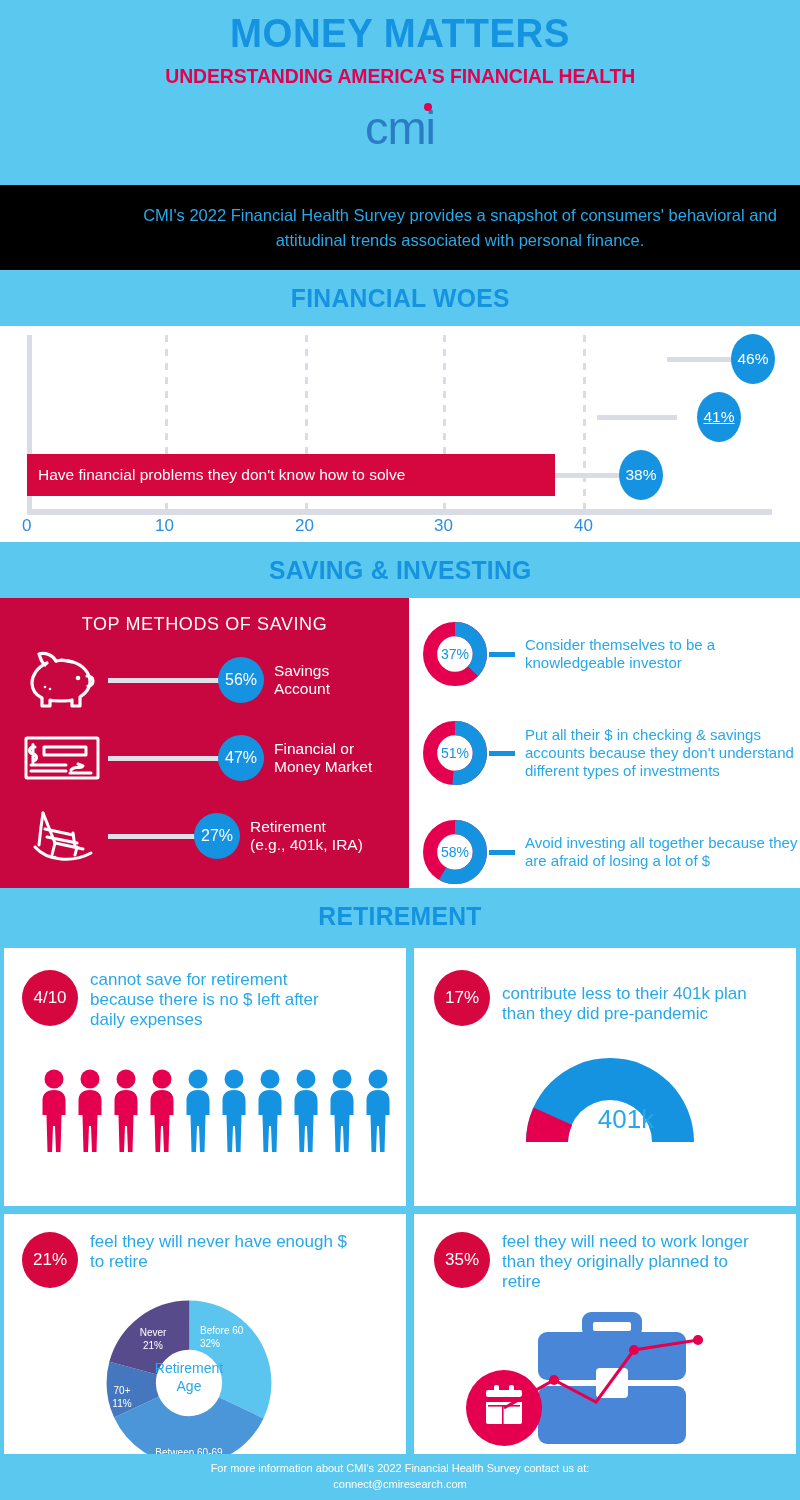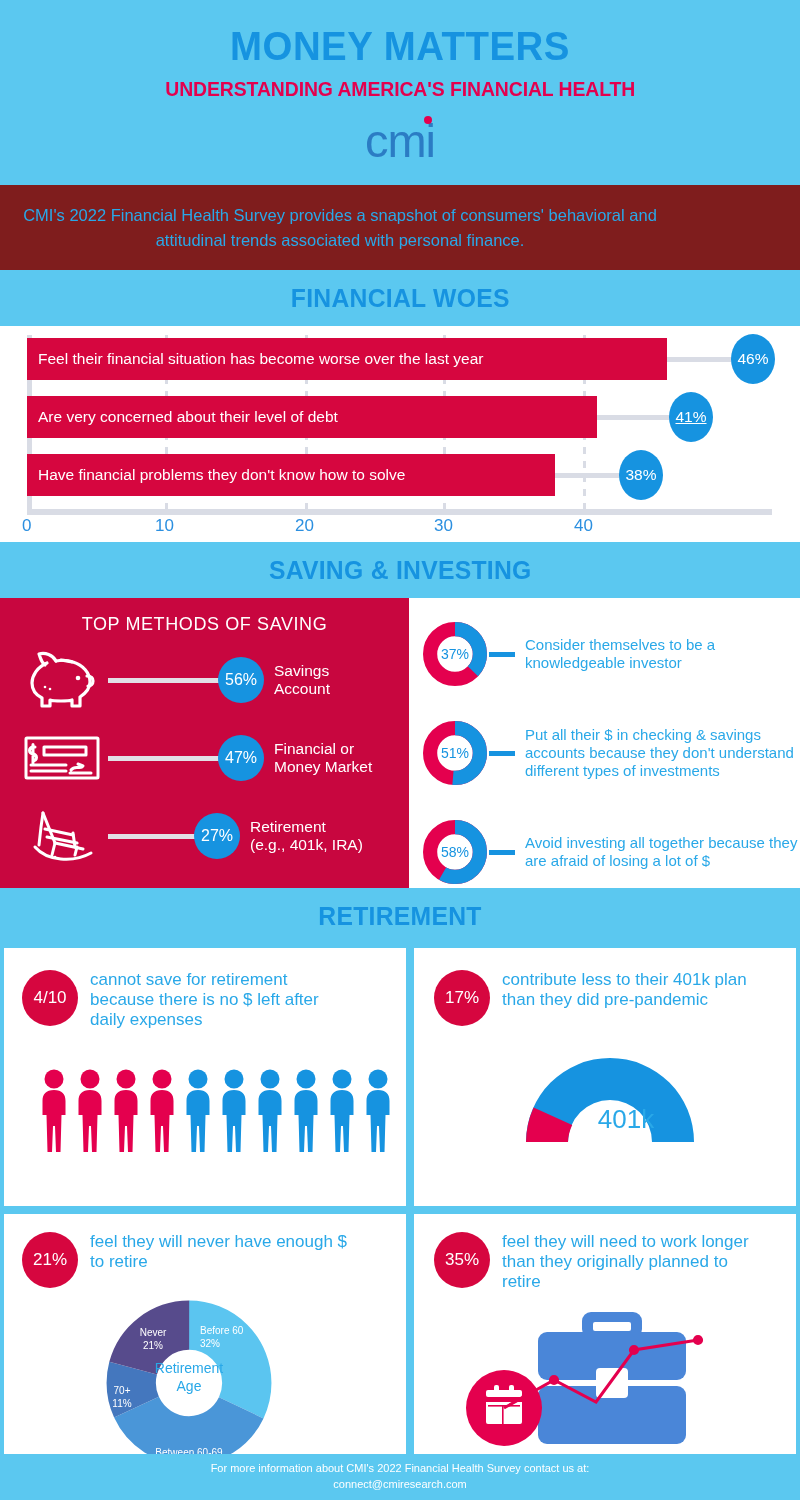--- a/index.html
+++ b/index.html
@@ -9,21 +9,21 @@
     font-family: "Liberation Sans", sans-serif;
     overflow: hidden;
     position: relative;
   }
   .page { width:800px; height:1500px; position:relative; }
 
   
   .header {
     height: 185px; background: #5BC8F0;
     display:flex; flex-direction:column; align-items:center; justify-content:flex-start;
-    padding-top: 24px;
+    padding-top: 11px;
   }
   .h-title {
     font-size: 40px; font-weight: 800; letter-spacing: 0.5px;
     color:#1693E0; text-transform:uppercase;
     font-family:"Liberation Sans", sans-serif;
     transform: scaleX(0.96);
   }
   .h-sub {
     margin-top: 9px;
     font-size: 20px; font-weight: 800; letter-spacing: -0.1px;
@@ -35,22 +35,22 @@
     font-size: 47px; font-weight:400; color:#2B7CC4; letter-spacing:-1px;
     line-height: 1;
   }
   .h-logo .dot {
     position:absolute; width:8px; height:8px; border-radius:50%;
     background:#E4004E; right: 3px; top: -1px;
   }
 
   
   .intro {
-    height: 85px; background:#7f1d1d;
-    display:flex; align-items:center; justify-content:flex-start;
+    height: 85px; background:#000000;
+    display:flex; align-items:center; justify-content:flex-end;
   }
   .intro p {
     width: 680px; text-align:center; color:#29A8E8;
     font-size: 16.5px; line-height: 1.5; font-weight:400;
   }
 
   
   .banner {
     background:#5BC8F0; height:56px;
     display:flex; align-items:center; justify-content:center;
@@ -170,32 +170,26 @@
   <div class="woes">
     <div class="chart-area">
       <div class="y-axis"></div>
       <div class="gridline" style="left:165px;"></div>
       <div class="gridline" style="left:305px;"></div>
       <div class="gridline" style="left:443px;"></div>
       <div class="gridline" style="left:583px;"></div>
 
       <div class="bar-row" style="top:12px; width:745px;">
         <div class="connector" style="left:640px; width:82px;"></div>
-        <div class="bar" style="width:640px;">
-          <span class="bar-label">Feel their financial situation has become worse over the last year</span>
-        </div>
         <div class="pct-bubble" style="left:704px;">46%</div>
       </div>
 
       <div class="bar-row" style="top:70px; width:745px;">
         <div class="connector" style="left:570px; width:80px;"></div>
-        <div class="bar" style="width:570px;">
-          <span class="bar-label">Are very concerned about their level of debt</span>
-        </div>
-        <div class="pct-bubble" style="left:642px;text-decoration:underline;">41%</div>
+        <div class="pct-bubble" style="left:670px;text-decoration:underline;">41%</div>
       </div>
 
       <div class="bar-row" style="top:128px; width:745px;">
         <div class="connector" style="left:528px; width:80px;"></div>
         <div class="bar" style="width:528px;">
           <span class="bar-label">Have financial problems they don't know how to solve</span>
         </div>
         <div class="pct-bubble" style="left:592px;">38%</div>
       </div>
 
@@ -377,21 +371,21 @@
                 <path d="M18 22 C10 22 6.5 26 6.5 33 L6.5 47 L10.5 47 L11.5 84 L16 84 L17 58 L19 58 L20 84 L24.5 84 L25.5 47 L29.5 47 L29.5 33 C29.5 26 26 22 18 22 Z"></path>
               </g>
           </g>
         </svg>
       </div>
     </div>
 
     <div class="quad" style="left:414px; top:4px; width:382px; height:258px; padding:22px 0 0 20px;">
       <div class="stat-head">
         <div class="stat-circle">17%</div>
-        <div class="stat-text" style="width:250px;">contribute less to their 401k plan than they did pre-pandemic</div>
+        <div class="stat-text" style="width:250px;margin-top:14px;">contribute less to their 401k plan than they did pre-pandemic</div>
       </div>
       <div style="position:relative; margin-top:16px; margin-left:76px;">
         <svg width="200" height="108" viewBox="0 0 200 108">
           <path d="M16 100 A84 84 0 0 1 184 100 L142 100 A42 42 0 0 0 58 100 Z" fill="#1693E0"></path>
           <path d="M16 100 A84 84 0 0 1 23.6 65.4 L62.2 83.0 A42 42 0 0 0 58 100 Z" fill="#E4004E"></path>
         </svg>
         <div style="position:absolute; left:16px; top:62px; width:200px; text-align:center;
                     color:#29A8E8; font-size:26px;">401k</div>
       </div>
     </div>

